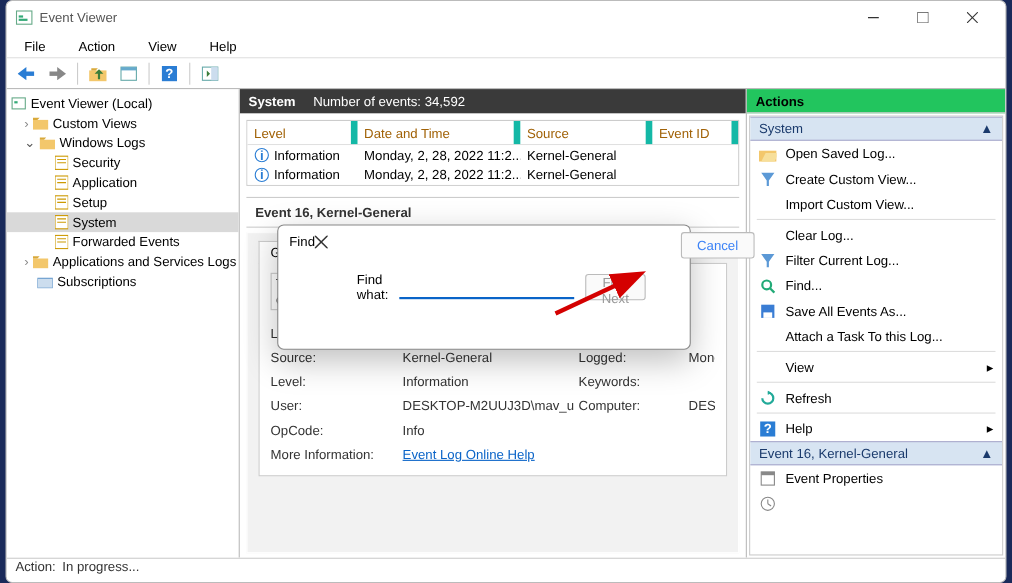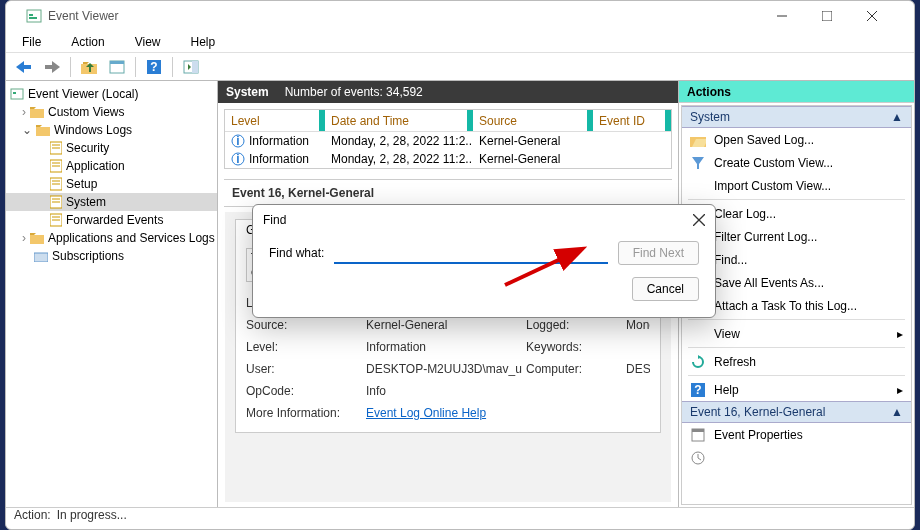--- a/index.html
+++ b/index.html
@@ -1,18 +1,18 @@
 <!DOCTYPE html>
 <html><head>
 <meta charset="utf-8">
 <style>
   * { box-sizing: border-box; font-family: "Segoe UI", Tahoma, sans-serif; font-size: 12px; }
   body { margin: 0; width: 920px; height: 530px; background: #1a2a5a; position: relative; overflow: hidden; }
   .window { position: absolute; top: 0; left: 5px; width: 910px; height: 530px; background: #fff; border: 1px solid #bbb; border-radius: 6px; overflow: hidden; display: flex; flex-direction: column; }
-  .titlebar { height: 30px; display: flex; align-items: center; padding: 0 20px; }
+  .titlebar { height: 30px; display: flex; align-items: center; padding: 0 8px; }
   .titlebar .title { flex: 1; color: #555; display: flex; align-items: center; gap: 6px; }
   .winctl { width: 45px; height: 30px; display: flex; align-items: center; justify-content: center; color: #333; }
   .menubar { height: 22px; display: flex; align-items: center; gap: 14px; padding: 0 8px; border-bottom: 1px solid #e0e0e0; }
   .menubar span { padding: 2px 8px; }
   .toolbar { height: 28px; display: flex; align-items: center; gap: 4px; padding: 0 6px; border-bottom: 1px solid #bbb; }
   .tbtn { width: 24px; height: 22px; display: flex; align-items: center; justify-content: center; border: 1px solid transparent; }
   .sep { width: 1px; height: 20px; background: #ccc; margin: 0 2px; }
   .body { flex: 1; display: flex; overflow: hidden; }
   .tree { width: 212px; border-right: 1px solid #bbb; padding: 4px 0; overflow: hidden; }
   .tree-item { display: flex; align-items: center; height: 18px; padding-left: 6px; gap: 4px; white-space: nowrap; }
@@ -27,31 +27,31 @@
   .gc { padding: 0 6px; white-space: nowrap; overflow: hidden; display: flex; align-items: center; gap: 4px; }
   .detail-hdr { background: #fff; border-top: 1px solid #ccc; border-bottom: 1px solid #ccc; padding: 6px 8px; font-weight: 600; color: #333; }
   .detail-body { padding: 6px 10px; background: #f2f2f2; border: 1px solid #fff; margin: 4px 6px; flex: 1; overflow: hidden; }
   .tabs { display: flex; gap: 0; }
   .tab { padding: 3px 10px; border: 1px solid #ccc; border-bottom: none; background: #fff; position: relative; top: 1px; }
   .tabsheet { background: #fff; border: 1px solid #ccc; padding: 8px 10px; }
   .kv { display: flex; height: 22px; align-items: center; }
   .kv .k { width: 120px; color: #333; }
   .kv .v { flex: 1; color: #333; }
   .actions { width: 235px; display: flex; flex-direction: column; }
-  .actions-hdr { background: #5eead4; border-bottom: 1px solid #ccc; height: 22px; display: flex; align-items: center; padding: 0 8px; font-weight: 600; }
+  .actions-hdr { background: #22c55e; border-bottom: 1px solid #ccc; height: 22px; display: flex; align-items: center; padding: 0 8px; font-weight: 600; }
   .act-sect { background: #d7e4f2; border-top: 1px solid #aac; border-bottom: 1px solid #aac; height: 22px; display: flex; align-items: center; justify-content: space-between; padding: 0 8px; color: #1a3a6c; }
   .act-item { height: 23px; display: flex; align-items: center; gap: 8px; padding: 0 8px; }
   .act-item .ico { width: 16px; height: 16px; display: flex; align-items: center; justify-content: center; }
   .statusbar { height: 22px; border-top: 1px solid #ccc; display: flex; align-items: flex-start; padding: 0 8px; color: #333; }
   
-  .find { position: absolute; left: 252px; top: 204px; width: 464px; height: 114px; background: #fff; border: 1px solid #888; border-radius: 6px; box-shadow: 0 10px 30px rgba(0,0,0,.25); z-index: 10; display: flex; flex-direction: column; }
+  .find { position: absolute; left: 252px; top: 204px; width: 376px; height: 114px; background: #fff; border: 1px solid #888; border-radius: 6px; box-shadow: 0 10px 30px rgba(0,0,0,.25); z-index: 10; display: flex; flex-direction: row; }
   .find-title { height: 30px; display: flex; align-items: center; justify-content: space-between; padding: 0 10px; }
   .find-body { padding: 6px 16px; display: flex; align-items: center; gap: 10px; }
   .find-body input { flex: 1; height: 22px; border: none; border-bottom: 2px solid #0a64c8; outline: none; padding: 0 2px; }
-  .btn { height: 24px; padding: 0 14px; border: 1px solid #bbb; background: #fafafa; border-radius: 3px; color: #000000; }
+  .btn { height: 24px; padding: 0 14px; border: 1px solid #bbb; background: #fafafa; border-radius: 3px; color: #3b82f6; }
   .btn.disabled { color: #999; }
   .find-ftr { display: flex; justify-content: flex-end; padding: 6px 16px; }
   .arrow { position: absolute; left: 500px; top: 240px; z-index: 11; pointer-events: none; }
   .link { color: #0a64c8; text-decoration: underline; }
   svg { display: block; }
 </style>
 </head>
 <body>
 
 <div class="window">

